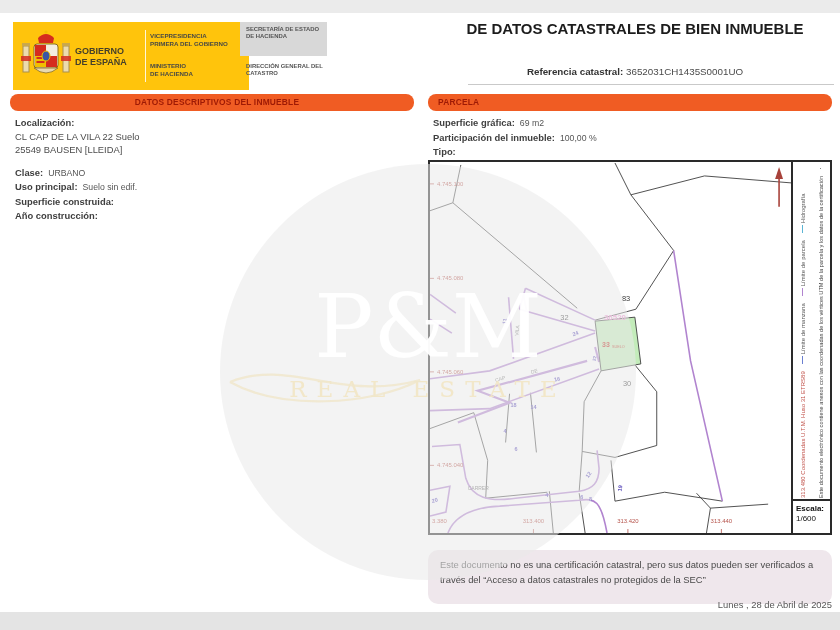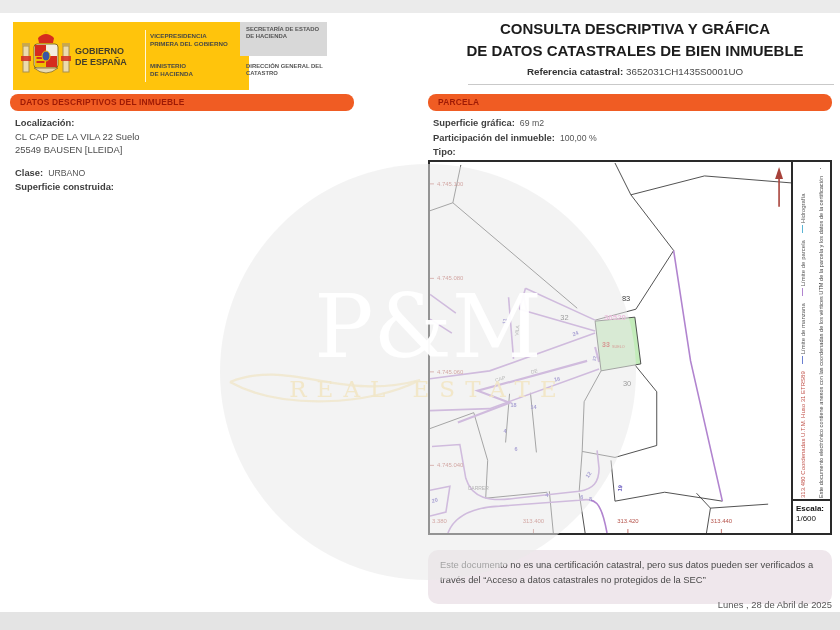--- a/index.html
+++ b/index.html
@@ -23,21 +23,21 @@
   
   .doc-title{left:436px;top:18px;width:398px;text-align:center;font-size:15px;font-weight:bold;color:#1c1c1c;line-height:22px;}
   .ref-row{left:436px;top:66px;width:398px;text-align:center;font-size:9.8px;color:#2f2f2f;}
   .ref-row b{font-weight:bold;color:#333;}
   .ref-row span.v{color:#4a4a4a;}
   .ref-line{left:468px;top:84px;width:366px;height:1px;background:#c9c9c9;}
 
   
   .panel-bar{height:17px;background:#f05c23;border-radius:8px;color:#9e1a05;font-size:8.4px;font-weight:bold;
              line-height:17px;padding-left:10px;box-sizing:border-box;letter-spacing:.2px;}
-  .bar-left{left:10px;top:94px;width:344px;}
+  .bar-left{left:10px;top:94px;width:404px;text-align:center;}
   .bar-right{left:428px;top:94px;width:404px;}
   .ldata{left:15px;top:116px;width:398px;font-size:9.4px;color:#4c4c4c;line-height:13.5px;}
   .rdata{left:433px;top:116px;width:398px;font-size:9.4px;color:#4c4c4c;line-height:13.5px;}
   .ldata b,.rdata b{font-weight:bold;color:#3e3e3e;}
   .val{font-size:8.7px;color:#555;margin-left:5px;}
   .gap{height:9px;}
 
   
   .map-box{left:428px;top:160px;width:404px;height:375px;border:2px solid #2a2a2a;box-sizing:border-box;background:transparent;}
   .map-plot{position:absolute;left:0;top:0;bottom:0;right:39px;padding-left:32px;}
@@ -119,40 +119,45 @@
     </div>
     <div class="abs gov-dept gov-dept2">
       <div>MINISTERIO</div>
       <div>DE HACIENDA</div>
     </div>
   </div>
   <div class="abs gov-gray">SECRETARÍA DE ESTADO DE HACIENDA</div>
   <div class="abs gov-dir">DIRECCIÓN GENERAL DEL CATASTRO</div>
 
   <div class="abs doc-title">
-    <div>CONSULTA DESCRIPTIVA Y GRÁFICA</div>
     <div>DE DATOS CATASTRALES DE BIEN INMUEBLE</div>
   </div>
   <div class="abs ref-row">
     <b>Referencia catastral:</b>
     <span class="v">3652031CH1435S0001UO</span>
   </div>
   <div class="abs ref-line"></div>
 
   <div class="abs panel-bar bar-left">DATOS DESCRIPTIVOS DEL INMUEBLE</div>
   <div class="abs ldata">
     <div><b>Localización:</b></div>
     <div>CL CAP DE LA VILA 22 Suelo</div>
     <div>25549 BAUSEN [LLEIDA]</div>
     <div class="gap"></div>
     <div>
       <b>Clase:</b><span class="val">URBANO</span>
     </div>
     <div>
+      <b>Uso principal:</b><span class="val">Suelo sin edif.</span>
+    </div>
+    <div>
       <b>Superficie construida:</b><span class="val"></span>
+    </div>
+    <div>
+      <b>Año construcción:</b><span class="val"></span>
     </div>
   </div>
 
   <div class="abs panel-bar bar-right">PARCELA</div>
   <div class="abs rdata">
     <div>
       <b>Superficie gráfica:</b><span class="val">69 m2</span>
     </div>
     <div>
       <b>Participación del inmueble:</b><span class="val">100,00 %</span>

